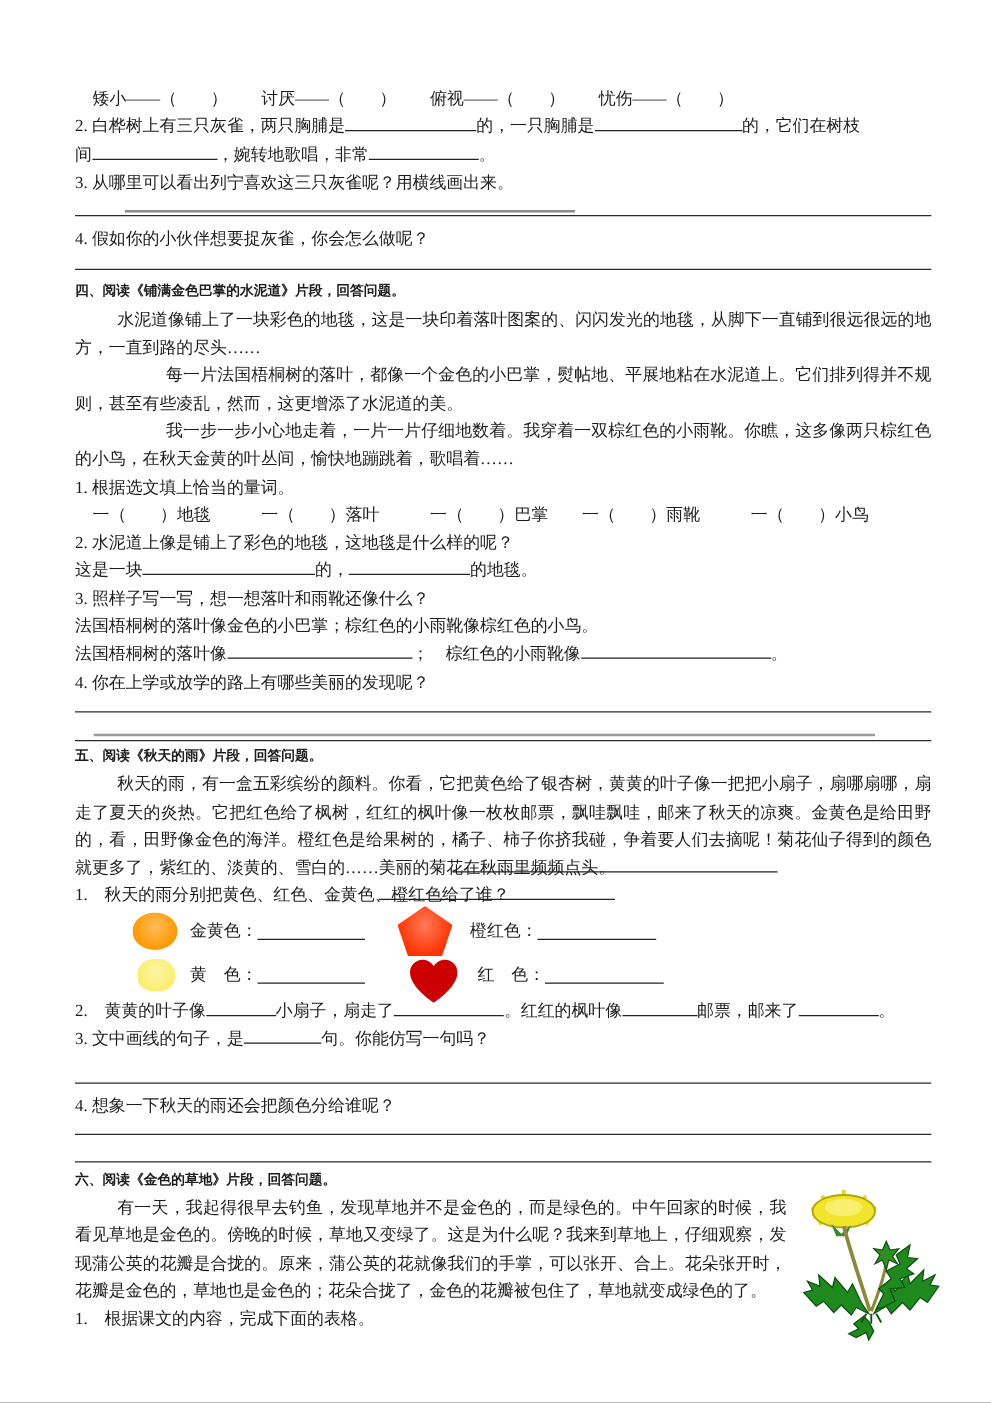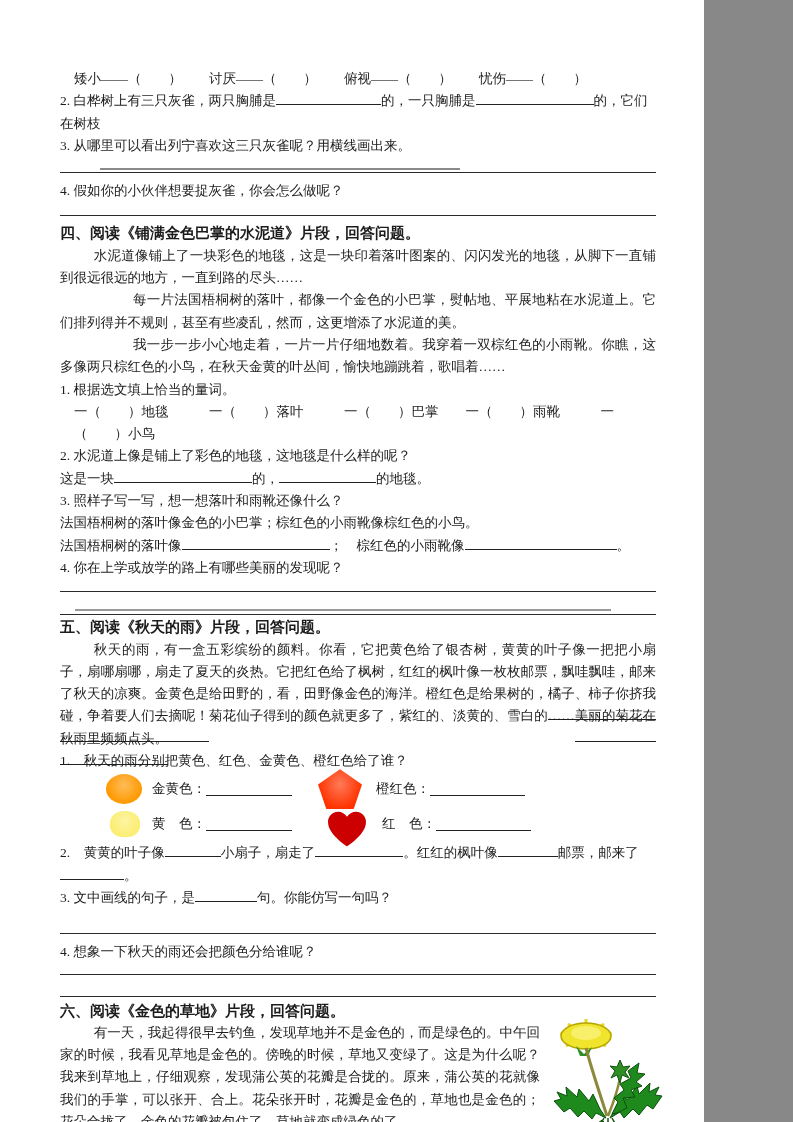--- a/index.html
+++ b/index.html
@@ -1,29 +1,29 @@
 <!DOCTYPE html>
 <html><head>
 <meta charset="utf-8">
 <style>
   html,body{margin:0;padding:0;background:#888;}
   .page{
     position:relative;
-    width:704px;height:1122px;
+    width:793px;height:1122px;
     background:#ffffff;
     box-sizing:border-box;
     padding:68px 48px 0 60px;
     font-family:"Liberation Serif","DejaVu Serif",serif;
     font-size:13.5px;
     line-height:22.3px;
     color:#1c1c1c;
     overflow:hidden;
   }
   p{margin:0;}
-  .hd{font-weight:bold;font-size:15px;}
+  .hd{font-weight:bold;font-size:11px;}
   .indent2{text-indent:2.5em;}
   .indent5{text-indent:5.4em;}
   .pad1{padding-left:14px;}
   .bl{display:inline-block;border-bottom:1px solid #222;height:13px;vertical-align:baseline;}
   .ul{border-bottom:1px solid #222;padding-bottom:18px;}
   .ansline{border-bottom:1px solid #2a2a2a;}
   .ansline-rel{position:relative;border-bottom:1px solid #2a2a2a;}
   .grayseg{position:absolute;left:40px;width:360px;bottom:2px;border-top:2px solid #8a8a8a;}
   .grayseg2{position:absolute;left:15px;right:45px;bottom:3px;border-top:2px solid #9a9a9a;}
   .colorrow{display:flex;align-items:center;}
@@ -37,20 +37,21 @@
   .dandelion{float:right;width:122px;height:128px;margin:-6px -12px 0 6px;}
   .justify{text-align:justify;font-family:Liberation Serif, serif;}
 </style>
 </head>
 <body>
 
 <div class="page">
 
   <p class="pad1">矮小——（　　）　　讨厌——（　　）　　俯视——（　　）　　忧伤——（　　）</p>
   <p><span>2. 白桦树上有三只灰雀，两只胸脯是</span><span class="bl" style="width:105px"></span><span>的，一只胸脯是</span><span class="bl" style="width:118px"></span><span>的，它们在树枝</span></p>
+  <p><span>间</span><span class="bl" style="width:100px"></span><span>，婉转地歌唱，非常</span><span class="bl" style="width:88px"></span><span>。</span></p>
   <p>3. 从哪里可以看出列宁喜欢这三只灰雀呢？用横线画出来。</p>
   <div class="ansline-rel" style="height:15px">
       <span class="grayseg"></span>
     </div>
   <p style="margin-top:7px">4. 假如你的小伙伴想要捉灰雀，你会怎么做呢？</p>
   <div class="ansline" style="height:13px;border-bottom-width:1.5px"></div>
 
   <p class="hd" style="margin-top:6px">四、阅读《铺满金色巴掌的水泥道》片段，回答问题。</p>
   <p class="indent2 justify">水泥道像铺上了一块彩色的地毯，这是一块印着落叶图案的、闪闪发光的地毯，从脚下一直铺到很远很远的地方，一直到路的尽头……</p>
   <p class="indent5 justify">每一片法国梧桐树的落叶，都像一个金色的小巴掌，熨帖地、平展地粘在水泥道上。它们排列得并不规则，甚至有些凌乱，然而，这更增添了水泥道的美。</p>

